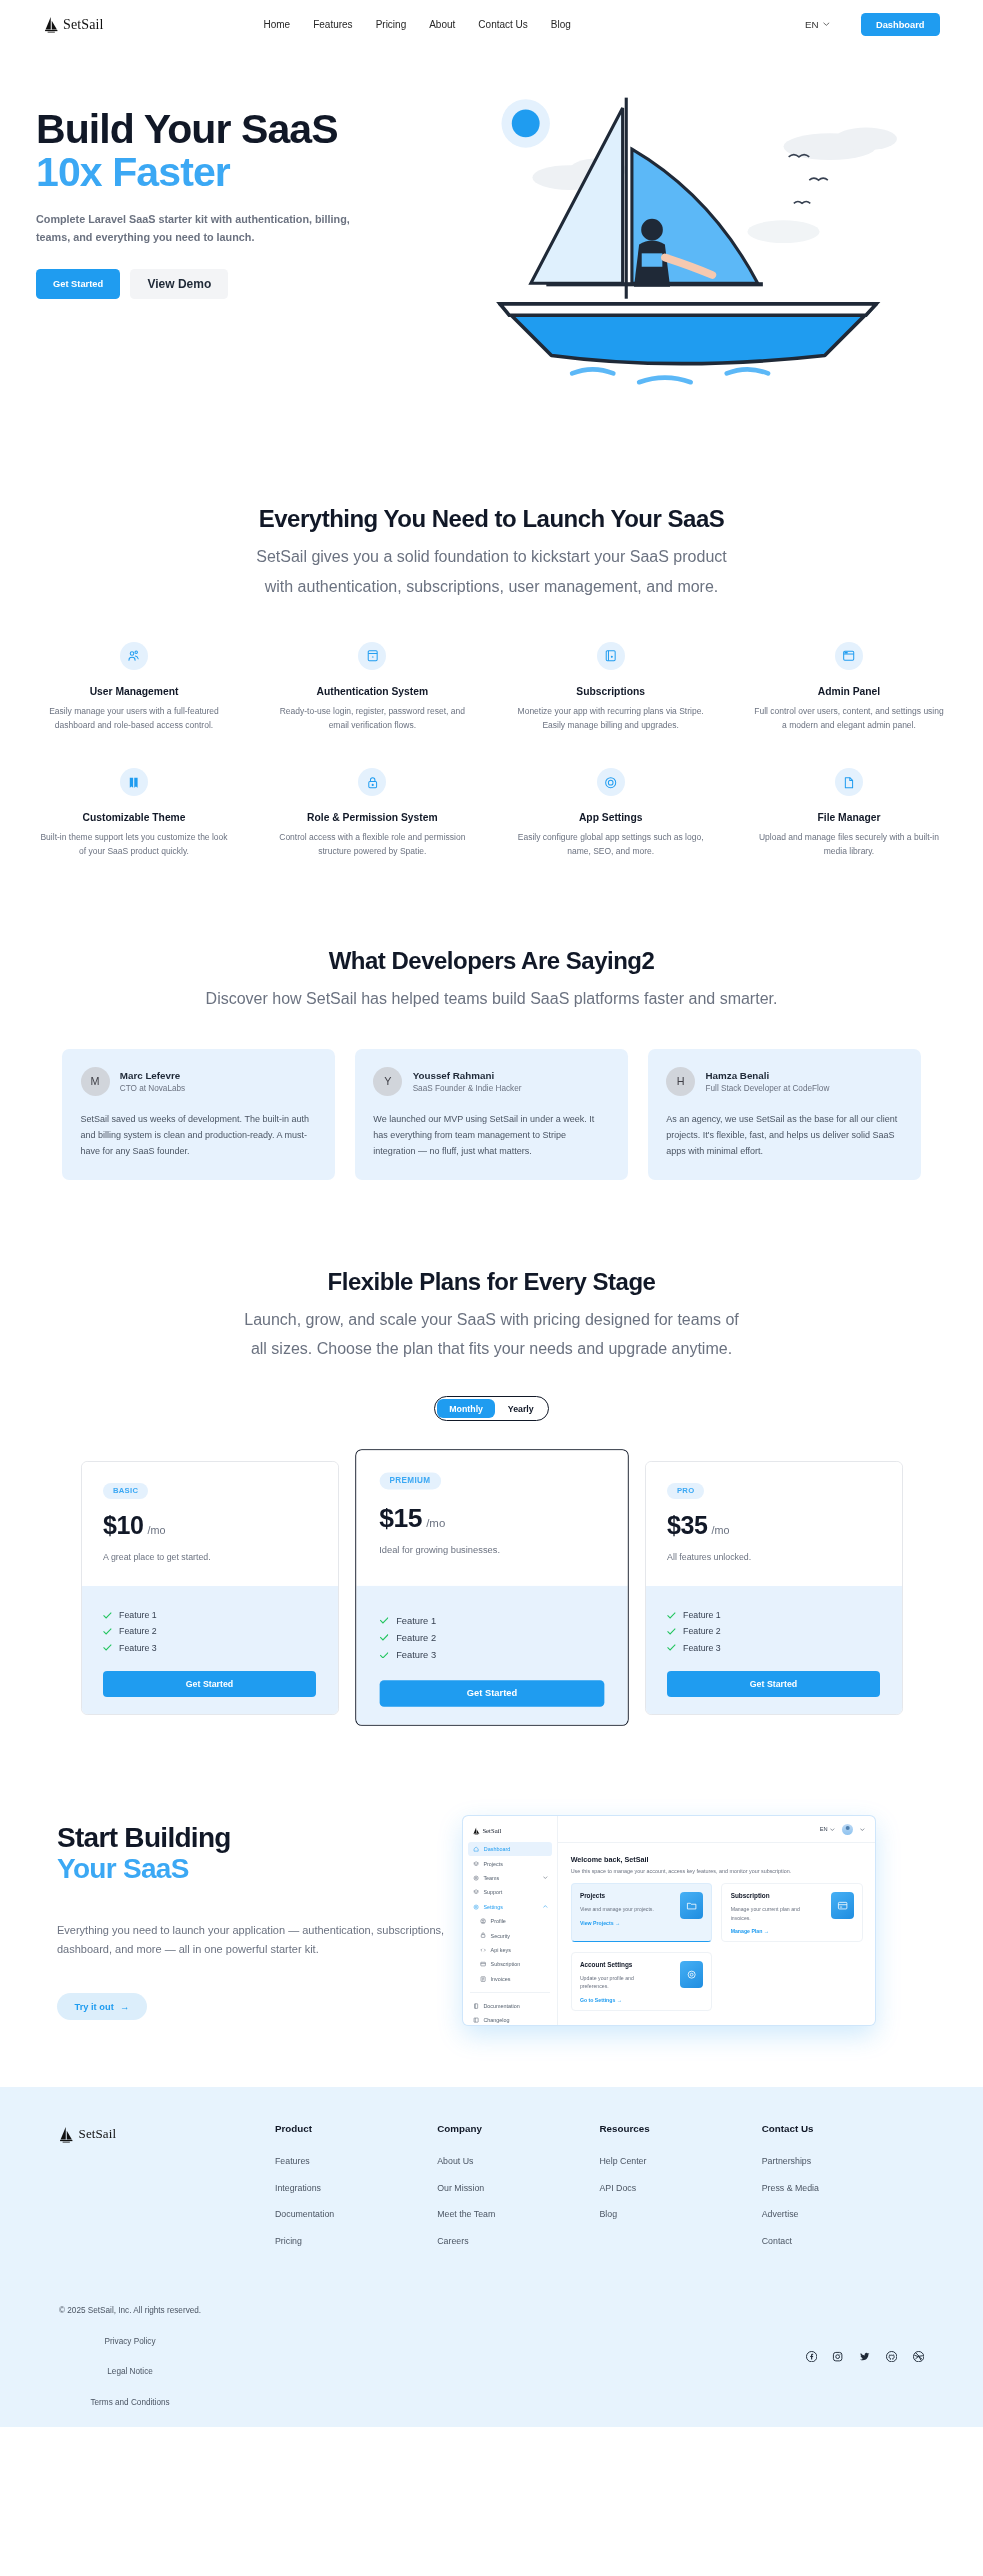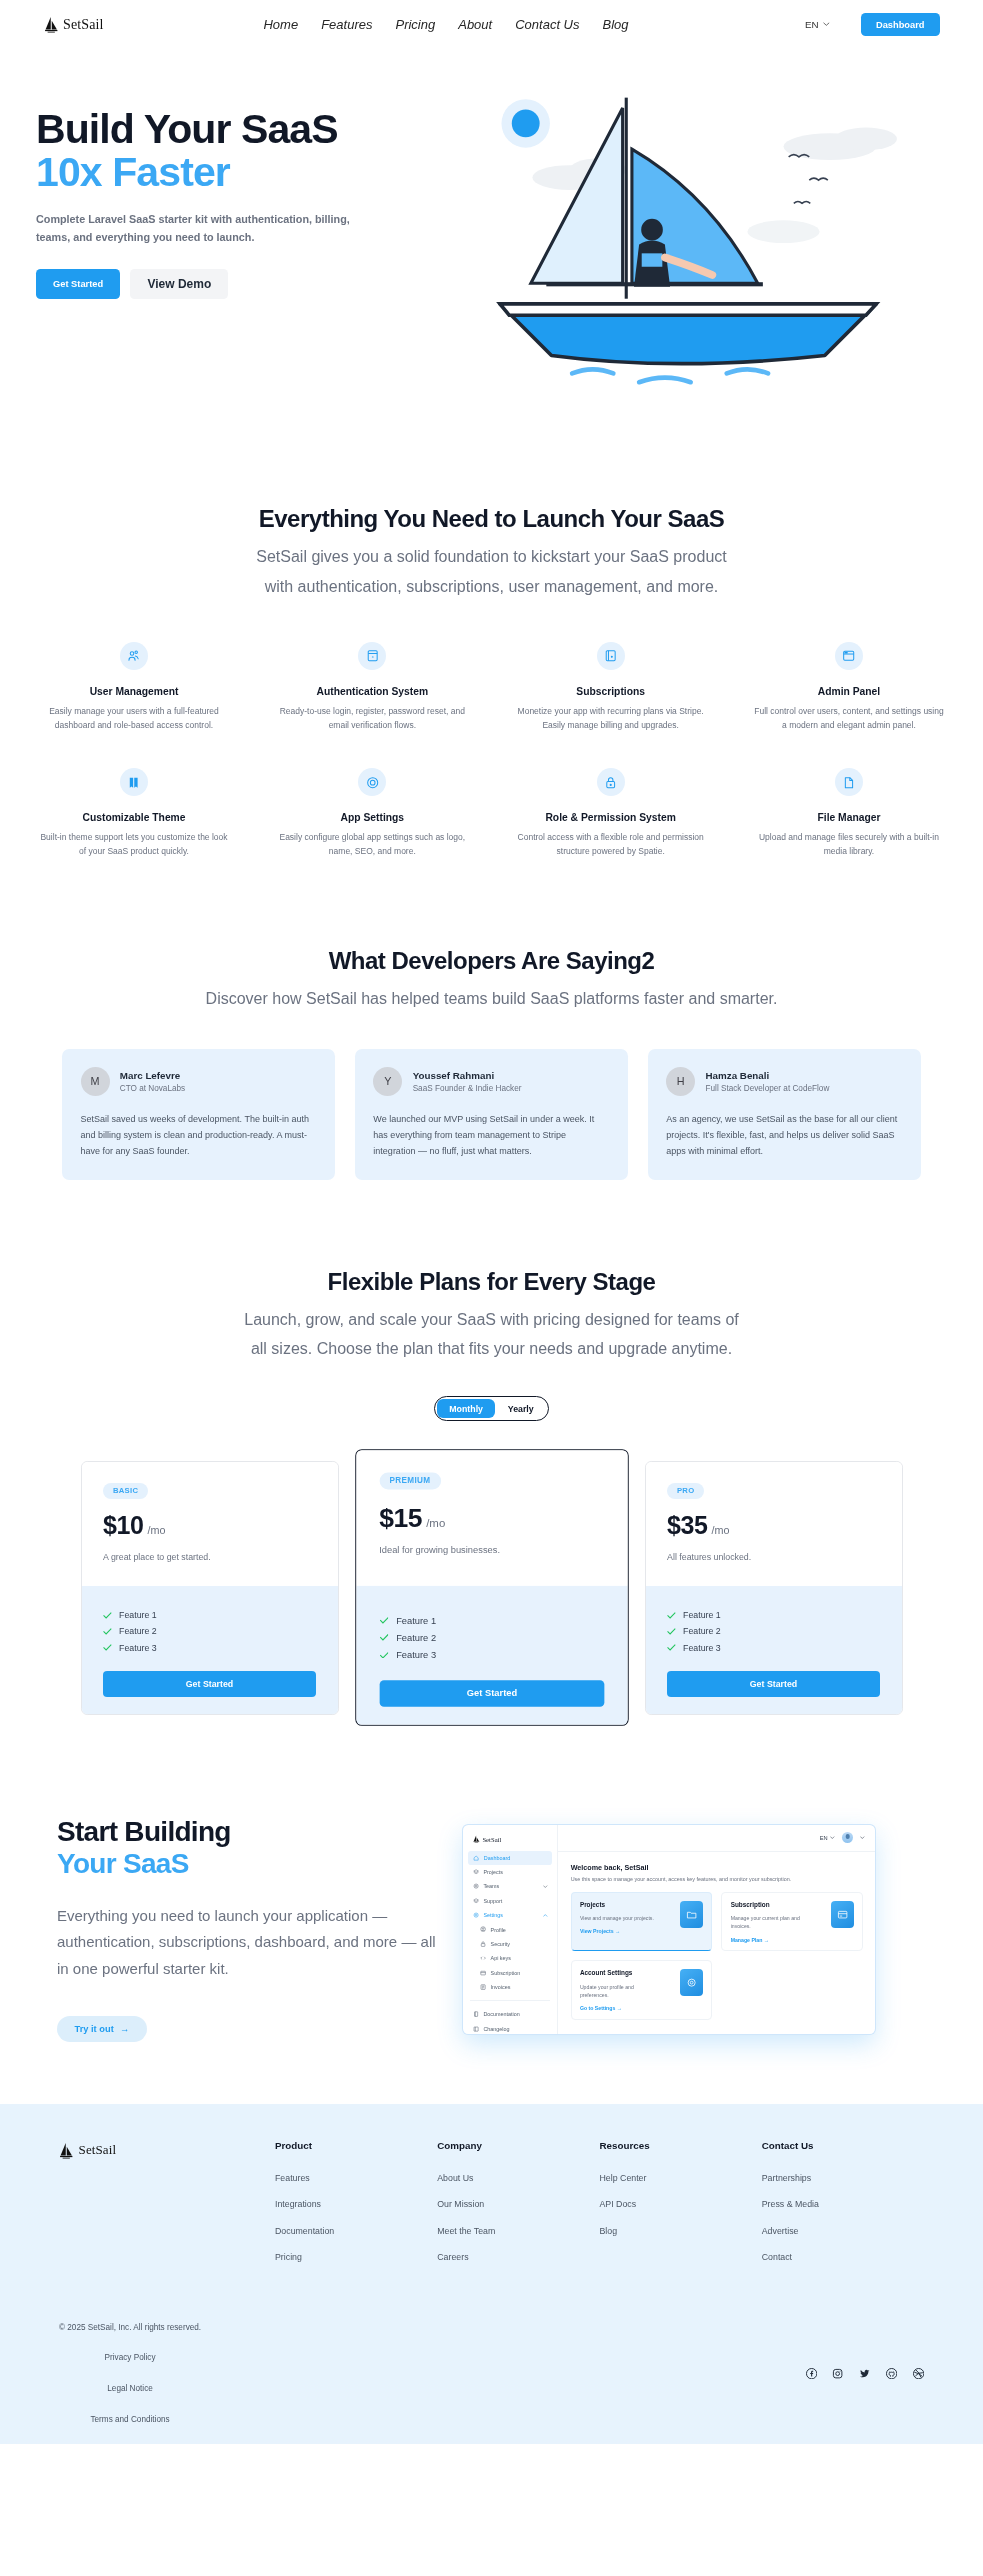--- a/index.html
+++ b/index.html
@@ -27,21 +27,21 @@
   .brand-mark { width: 15.5px; height: 17.5px; display:block; }
   .brand-name {
     font-family: "Liberation Serif", serif;
     font-size: 14px; font-weight: 400; color: #111; letter-spacing: 0.1px;
   }
   .nav-links {
     display: flex; align-items: center; gap: 23px;
     margin-left: 160px;
   }
   .nav-links a {
-    font-size: 13px; color: #262626; text-decoration: none; font-weight: 400; font-style: italic;
+    font-size: 10px; color: #262626; text-decoration: none; font-weight: 400;
   }
   .nav-right { margin-left: auto; display:flex; align-items:center; gap: 31px; }
   .lang {
     display:flex; align-items:center; gap:4.6px;
     font-size: 9.8px; color:#333;
   }
   .chev { width: 6.7px; height: 4.1px; display:block; }
   .btn-dash {
     background: #1f9cf0; color:#fff; font-size:9.3px; font-weight:600;
     border:none; border-radius: 4.6px; padding: 6.7px 15px; cursor:pointer;
@@ -171,21 +171,21 @@
   }
 
   
   .cta { padding: 77px 0 62px; display:flex; align-items:center; }
   .cta-left { width: 453px; padding-left: 57px; }
   .cta-h {
     font-size: 28px; font-weight: 800; line-height:1.12; letter-spacing:-0.7px;
     color:#111827;
   }
   .cta-h .accent { color:#3BA8F4; display:block; }
-  .cta-p { margin-top: 24px; font-size: 15px; line-height:1.75; color:#6b7280; max-width: 392px; }
+  .cta-p { margin-top: 36px; font-size: 11px; line-height:1.75; color:#6b7280; max-width: 392px; }
   .cta-btn {
     margin-top: 34px; display:inline-flex; align-items:center; gap:6.2px;
     background:#DCEEFB; color:#1f9cf0; font-size:9.3px; font-weight:600;
     border:none; border-radius: 515px; padding: 8.2px 17.5px; cursor:pointer;
   }
 
   
   .mock {
     width: 412px; height: 209px; margin-left: 10.3px;
     background:#fff; border-radius: 5.2px;
@@ -411,38 +411,38 @@
             <path d="M13 3 h6 v18 l-3-2.4 L13 21 Z"></path>
         </svg>
       </div>
       <div class="feat-title">Customizable Theme</div>
       <div class="feat-desc">Built-in theme support lets you customize the look of your SaaS product quickly.</div>
     </div>
 
     <div class="feat">
       <div class="feat-ico">
         <svg viewBox="0 0 24 24" fill="none" stroke="#1f9cf0" stroke-width="1.8">
-          <circle cx="12" cy="12" r="9"></circle>
-            <circle cx="12" cy="12" r="4.2"></circle>
-        </svg>
-      </div>
-      <div class="feat-title">App Settings</div>
-      <div class="feat-desc">Easily configure global app settings such as logo, name, SEO, and more.</div>
-    </div>
-
-    <div class="feat">
-      <div class="feat-ico">
-        <svg viewBox="0 0 24 24" fill="none" stroke="#1f9cf0" stroke-width="1.8">
           <rect x="5" y="10" width="14" height="11" rx="2"></rect>
           <path d="M8 10 V7 a4 4 0 0 1 8 0 v3"></path>
           <circle cx="12" cy="16" r="1" fill="#1f9cf0"></circle>
         </svg>
       </div>
       <div class="feat-title">Role &amp; Permission System</div>
       <div class="feat-desc">Control access with a flexible role and permission structure powered by Spatie.</div>
+    </div>
+
+    <div class="feat">
+      <div class="feat-ico">
+        <svg viewBox="0 0 24 24" fill="none" stroke="#1f9cf0" stroke-width="1.8">
+          <circle cx="12" cy="12" r="9"></circle>
+            <circle cx="12" cy="12" r="4.2"></circle>
+        </svg>
+      </div>
+      <div class="feat-title">App Settings</div>
+      <div class="feat-desc">Easily configure global app settings such as logo, name, SEO, and more.</div>
     </div>
 
     <div class="feat">
       <div class="feat-ico">
         <svg viewBox="0 0 24 24" fill="none" stroke="#1f9cf0" stroke-width="1.8" stroke-linejoin="round">
           <path d="M6 3 h8 l5 5 v13 H6 Z"></path>
             <path d="M14 3 v5 h5"></path>
         </svg>
       </div>
       <div class="feat-title">File Manager</div>

